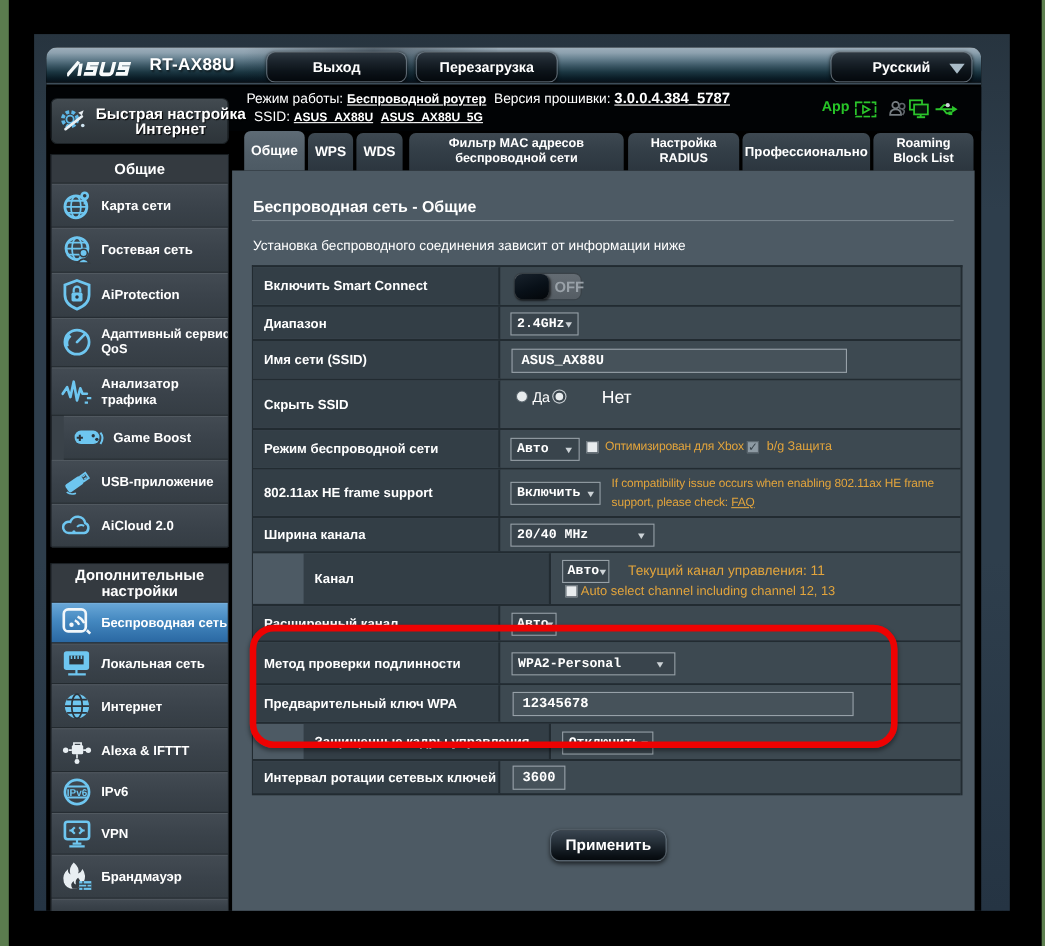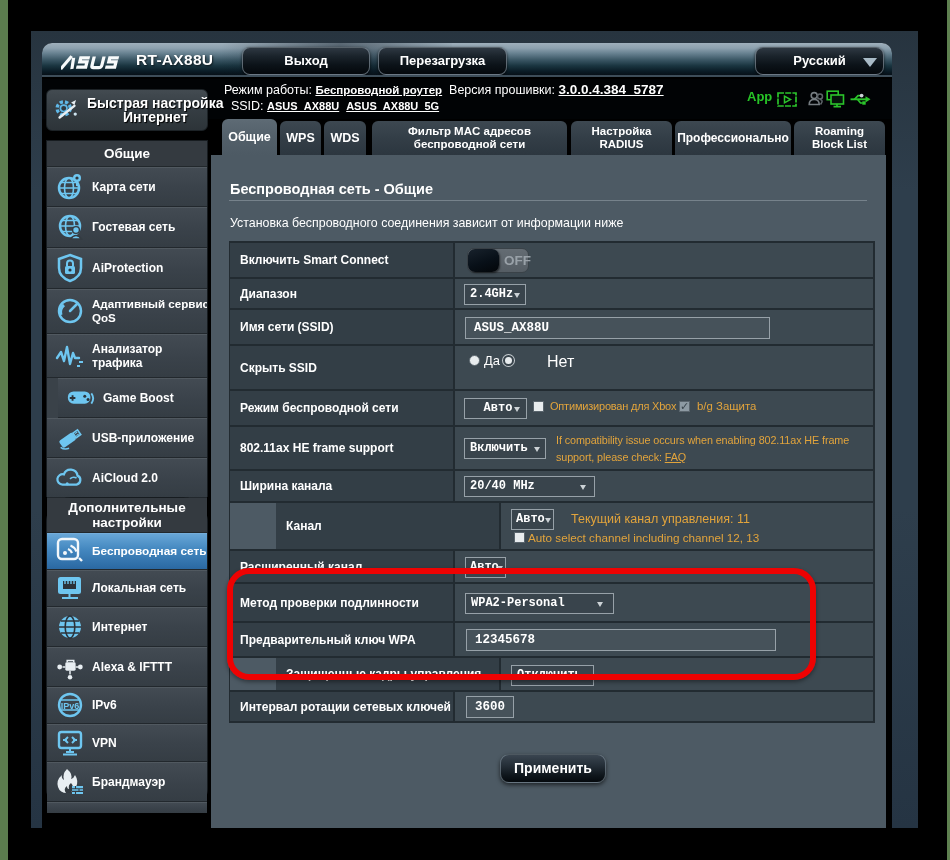--- a/index.html
+++ b/index.html
@@ -177,21 +177,21 @@
         </div>
       <div class="row" style="height:45px;">
           <div class="lab">Скрыть SSID</div>
           <div class="ctl">
         <div style="position:absolute;left:14px;top:9px;width:11px;height:11px;border-radius:50%;background:#e8ecee;border:1px solid #5a656d;"></div>
         <div style="position:absolute;left:29px;top:7px;color:#fff;font-size:13px;">Да</div>
         <div style="position:absolute;left:48px;top:9px;width:11px;height:11px;border-radius:50%;background:#e8ecee;border:2px solid #39444c;box-shadow:0 0 0 1px #c7cdd1;"></div>
         <div style="position:absolute;left:64px;top:7px;color:#fff;font-size:16px;margin-left:28px;">Нет</div>
           </div>
         </div>
-      <div class="row" style="height:36px;text-align:center;">
+      <div class="row" style="height:36px;">
           <div class="lab">Режим беспроводной сети</div>
           <div class="ctl">
         <div class="sel" style="left:9px;top:7px;width:63px;">Авто<span class="ar" style="right:6px;"></span></div>
         <div class="cb" style="left:78px;top:10px;"></div>
         <div class="hint" style="left:95px;top:9px;font-size:11px;letter-spacing:-.2px;">Оптимизирован для Xbox</div>
         <div class="cb chk" style="left:224px;top:10px;"></div>
         <div class="hint" style="left:242px;top:9px;font-size:11.4px;">b/g Защита</div>
           </div>
         </div>
       <div class="row" style="height:44px;">
@@ -348,21 +348,21 @@
           <span class="ic">
         <svg width="32" height="26" viewBox="0 0 32 26">
               <path d="M8 20 a5.5 5.5 0 1 1 1.5 -10.8 A7.5 7.5 0 0 1 24 10.5 a5 5 0 0 1 -1 9.5 Z" fill="none" stroke="#6ec6f0" stroke-width="2.4"></path>
               <path d="M16 14 q3 -3 7 -1" stroke="#6ec6f0" stroke-width="1.8" fill="none"></path>
               <circle cx="13" cy="19" r="1.6" fill="#6ec6f0"></circle>
             </svg>
         </span>
           <span class="tx">AiCloud 2.0</span>
         </div>
     </div>
-    <div class="sec" style="top:454px;height:316px;border-bottom:none;border-radius:25px;">
+    <div class="sec" style="top:469px;height:316px;border-bottom:none;">
       <div class="sechead" style="height:35px;">Дополнительные<br>настройки</div>
       <div class="item selected" style="height:37px;">
           <span class="ic">
         <svg width="28" height="28" viewBox="0 0 28 28">
               <rect x="2" y="2" width="20" height="20" rx="4" fill="none" stroke="#f2f7fa" stroke-width="2.4"></rect>
               <circle cx="9" cy="16" r="2" fill="#f2f7fa"></circle>
               <path d="M12 12 a7 7 0 0 1 4 4 M14.5 8.5 a11 11 0 0 1 6 6" stroke="#f2f7fa" stroke-width="2.2" fill="none"></path>
               <path d="M23 21 l3 3" stroke="#f2f7fa" stroke-width="2.4"></path>
             </svg>
         </span>

